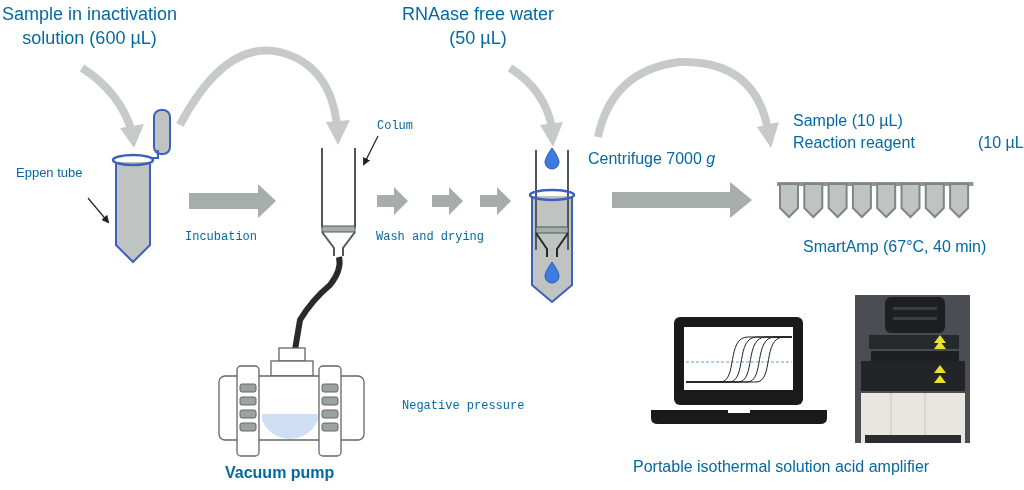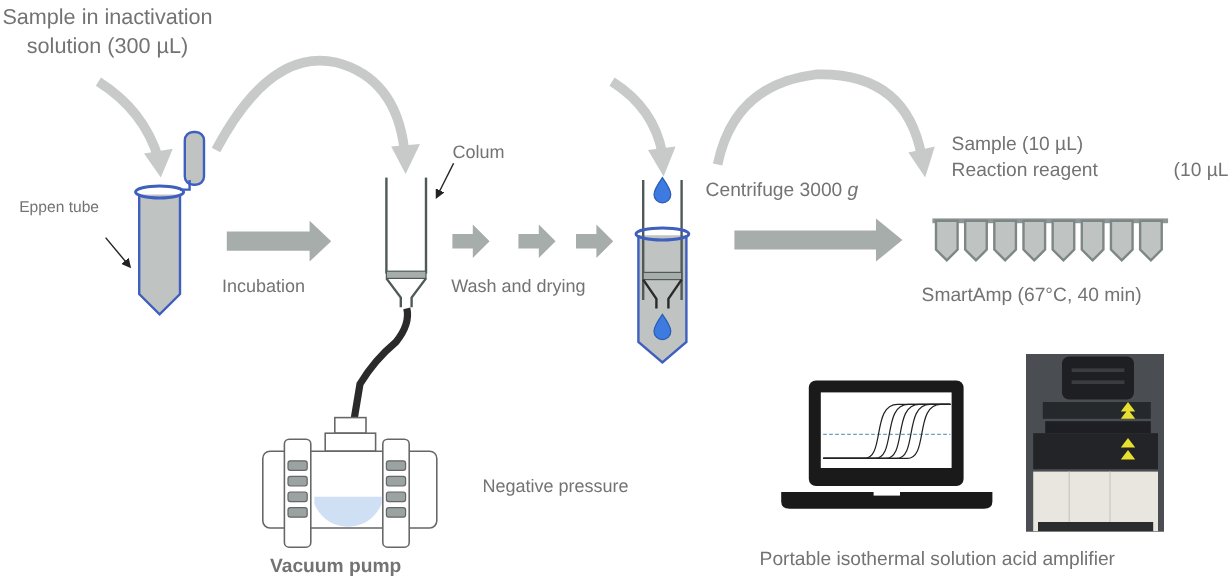--- a/index.html
+++ b/index.html
@@ -1,21 +1,21 @@
 <!DOCTYPE html>
 <html><head>
 <meta charset="utf-8">
 <style>
   html, body { margin: 0; padding: 0; background: #ffffff; }
   body { width: 1024px; height: 490px; position: relative; overflow: hidden;
          font-family: "Liberation Sans", sans-serif; color: #222; }
-  .lbl { position: absolute; white-space: nowrap; color: #737373; }
+  .lbl { position: absolute; white-space: nowrap; color: #0369a1; }
   .l18 { font-size: 18px; }
   .l16 { font-size: 16px; text-align: right; }
-  .l15 { font-size: 15px; }
+  .l15 { font-size: 12px; font-family: Liberation Mono, monospace; }
   .l13 { font-size: 13px; }
   .center { text-align: center; }
   svg.canvas { position: absolute; left: 0; top: 0; }
   .photo { position: absolute; left: 855px; top: 295px; width: 115px; height: 148px;
            background: #3a3d40; overflow: hidden; }
 </style>
 </head>
 <body>
 
 <svg class="canvas" width="1024" height="490" viewBox="0 0 1024 490">
@@ -146,33 +146,35 @@
     </g>
     <rect x="6" y="98" width="104" height="50" fill="#e8e6df"></rect>
     <line x1="36" y1="98" x2="36" y2="148" stroke="#c8c6bf"></line>
     <line x1="70" y1="98" x2="70" y2="148" stroke="#c8c6bf"></line>
     <rect x="10" y="140" width="96" height="8" fill="#2a2c2e"></rect>
   </svg>
 </div>
 
 <div class="lbl l18 center" style="left:2px; top:2px; line-height:24px;">
   <div>Sample in inactivation</div>
-  <div>solution (300 µL)</div>
+  <div>solution (600 µL)</div>
 </div>
 <div class="lbl l13" style="left:16px; top:165px;">Eppen tube</div>
 <div class="lbl l15" style="left:185px; top:230px;">Incubation</div>
 <div class="lbl l15" style="left:377px; top:119px;">Colum</div>
 <div class="lbl l15" style="left:376px; top:230px;">Wash and drying</div>
 <div class="lbl l18 center" style="left:402px; top:2px; line-height:24px;">
+  <div>RNAase free water</div>
+  <div>(50 µL)</div>
 </div>
 <div class="lbl l16" style="left:588px; top:150px;">
-  <span>Centrifuge 3000</span>
+  <span>Centrifuge 7000</span>
   <i>g</i>
 </div>
 <div class="lbl l16" style="left:793px; top:112px;">Sample (10 µL)</div>
 <div class="lbl l16" style="left:793px; top:134px;">Reaction reagent</div>
 <div class="lbl l16" style="left:978px; top:134px;">(10 µL)</div>
-<div class="lbl l16" style="left:768px; top:238px;">SmartAmp (67°C, 40 min)</div>
+<div class="lbl l16" style="left:803px; top:238px;">SmartAmp (67°C, 40 min)</div>
 <div class="lbl l15 center" style="left:402px; top:396px; line-height:20px;">
   <div>Negative pressure</div>
 </div>
 <div class="lbl l16" style="left:225px; top:464px;font-weight:bold;">Vacuum pump</div>
 <div class="lbl l16" style="left:633px; top:458px;">Portable isothermal solution acid amplifier</div>
 
 </body></html>

